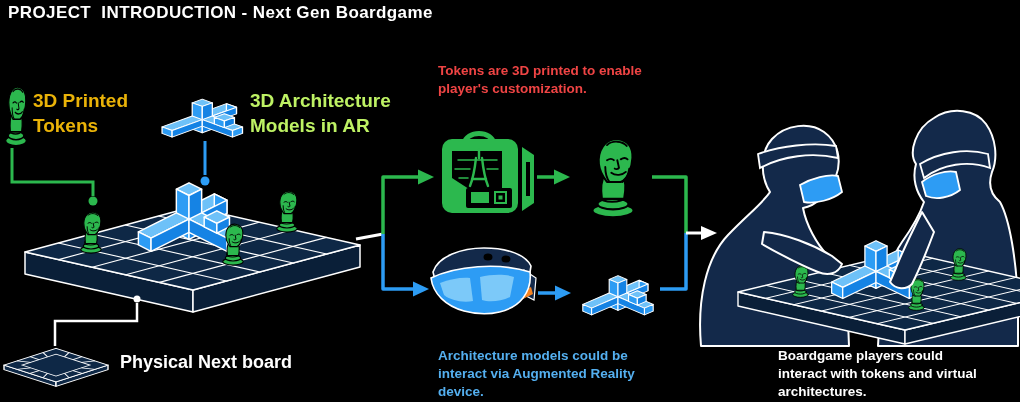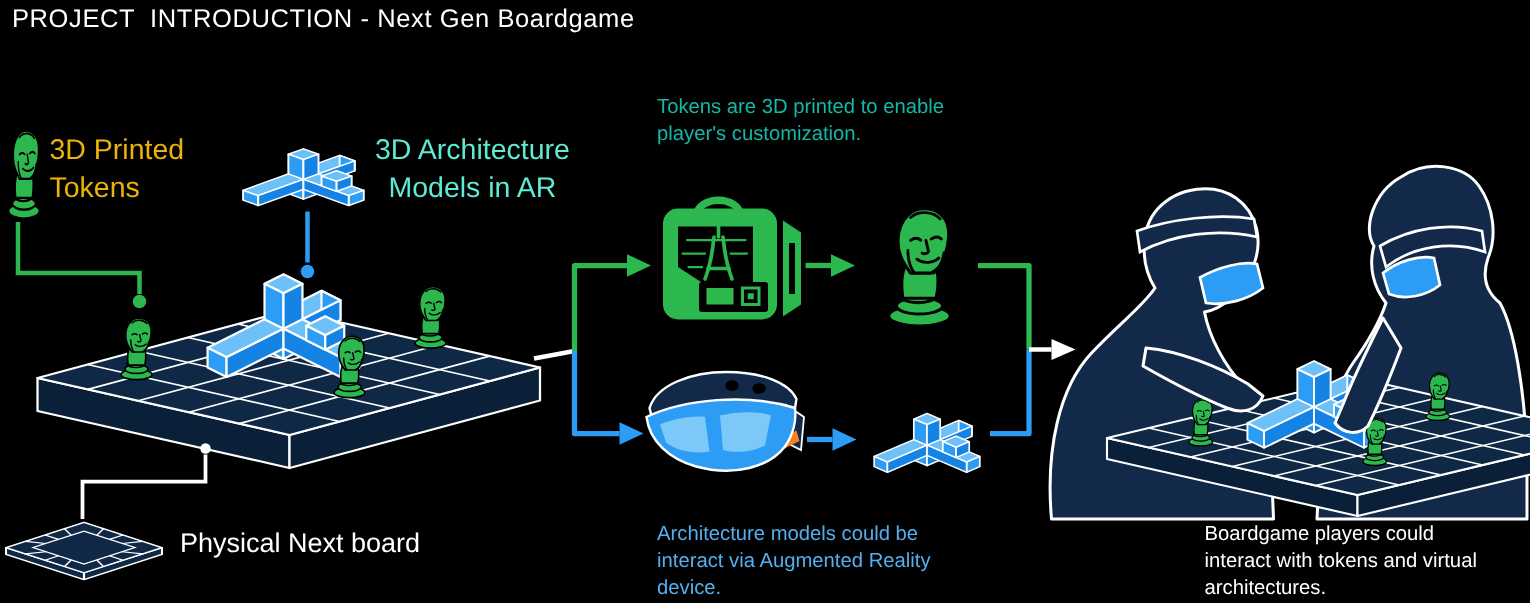--- a/index.html
+++ b/index.html
@@ -1,27 +1,27 @@
 <!DOCTYPE html>
 <html><head>
 <meta charset="utf-8">
 <style>
   html,body{margin:0;padding:0;background:#000;}
   #stage{position:relative;width:1020px;height:402px;background:#000;overflow:hidden;
-         font-family:"Liberation Sans",sans-serif;font-weight:400;}
+         font-family:"Liberation Sans",sans-serif;font-weight:700;}
   .abs{position:absolute;}
   .art{position:absolute;left:0;top:0;z-index:1;}
   .txt{z-index:2;white-space:pre-line;}
   .title{left:8px;top:3px;font-size:17px;letter-spacing:.4px;color:#fff;white-space:pre;}
   .lbl-tokens{left:33px;top:88px;font-size:19px;line-height:25px;color:#eab308;}
-  .lbl-ar{left:250px;top:88px;font-size:19px;line-height:25px;color:#5eead4;text-align:center;}
+  .lbl-ar{left:250px;top:88px;font-size:19px;line-height:25px;color:#bef264;}
   .lbl-board{left:120px;top:352px;font-size:18px;color:#fff;}
-  .cap-print{left:438px;top:62px;font-size:13.5px;line-height:17.5px;color:#14b8a6;}
+  .cap-print{left:438px;top:62px;font-size:13.5px;line-height:17.5px;color:#ef4444;}
   .cap-ar{left:438px;top:347px;font-size:13.5px;line-height:18px;color:#54AFEF;}
-  .cap-right{left:778px;top:347px;font-size:13.5px;line-height:18px;color:#fff;margin-left:25px;}
+  .cap-right{left:778px;top:347px;font-size:13.5px;line-height:18px;color:#fff;}
 </style>
 </head>
 <body>
 
 <div id="stage">
 
 <svg class="art" width="1020" height="402" viewBox="0 0 1020 402">
   <defs>
     <symbol id="bust" viewBox="0 0 70 100" preserveAspectRatio="none">
       <g fill="#2CB84E" stroke="#000" stroke-width="2.5" stroke-linecap="round" stroke-linejoin="round">

